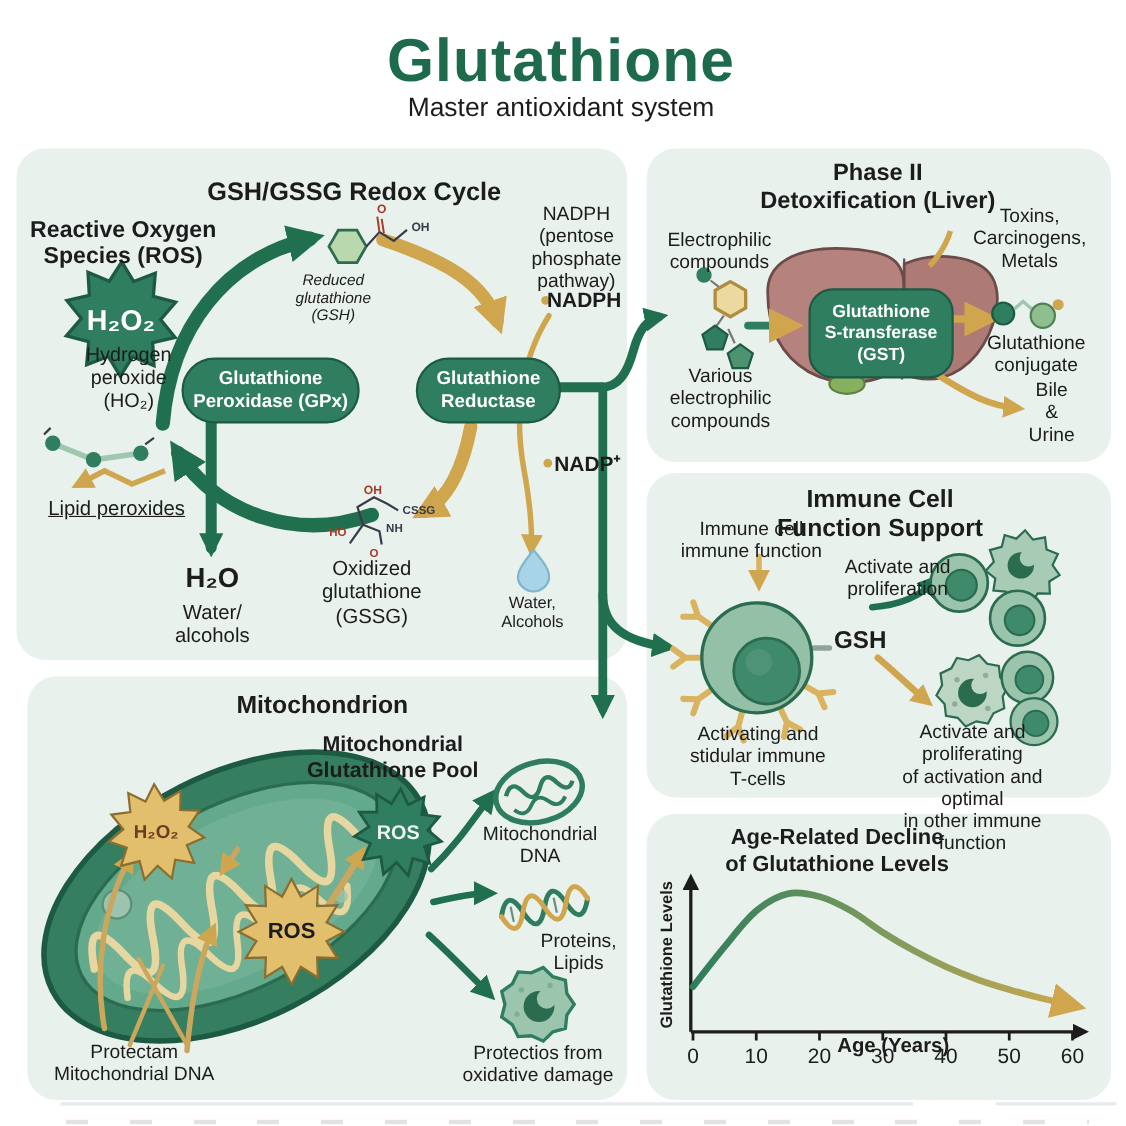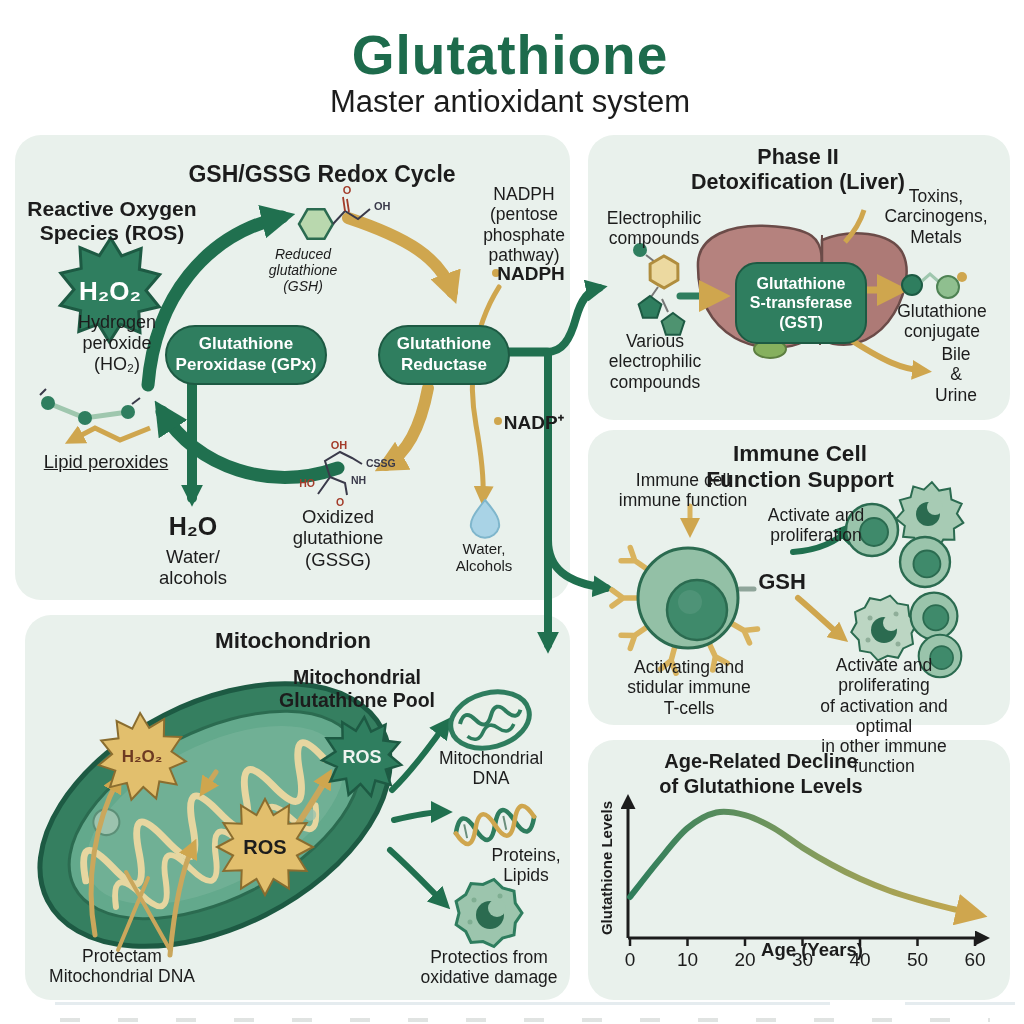--- a/index.html
+++ b/index.html
@@ -241,21 +241,21 @@
           <line x1="917.5" y1="938" x2="917.5" y2="946" stroke="#1c1c1c" stroke-width="2.5"></line>
           <text x="917.5" y="966" text-anchor="middle" class="tick-label">50</text>
           <line x1="975" y1="938" x2="975" y2="946" stroke="#1c1c1c" stroke-width="2.5"></line>
           <text x="975" y="966" text-anchor="middle" class="tick-label">60</text>
         </g>
       <path id="age-curve" d="M630.0,897.0 C634.8,890.9 649.2,872.1 658.8,860.6 C668.3,849.1 677.9,836.1 687.5,828.1 C697.1,820.1 706.7,814.7 716.3,812.5 C725.8,810.3 735.4,812.5 745.0,815.1 C754.6,817.7 764.2,822.7 773.8,828.1 C783.3,833.5 792.9,841.5 802.5,847.6 C812.1,853.7 821.7,859.3 831.3,864.5 C840.8,869.7 850.4,874.5 860.0,878.8 C869.6,883.1 879.2,887.0 888.8,890.5 C898.3,894.0 907.9,896.8 917.5,899.6 C927.1,902.4 936.7,905.0 946.3,907.4 C955.8,909.8 970.2,912.8 975.0,913.9" stroke="url(#curveGrad)" stroke-width="6" fill="none" stroke-linecap="round" marker-end="url(#aGoldBig)"></path>
     </g>
   </svg>
 
   <div class="t b" style="left:510px;top:24px;font-size:55px;color:#1d6b4c;letter-spacing:1px;">Glutathione</div>
-  <div class="t" style="left:510px;top:84px;font-size:31px;font-weight:500;">Master antioxidant system</div>
+  <div class="t" style="left:510px;top:84px;font-size:24px;font-weight:500;">Master antioxidant system</div>
 
   <div class="t b" style="left:322px;top:161px;font-size:23px;">GSH/GSSG Redox Cycle</div>
   <div class="t b" style="left:112px;top:197px;font-size:21px;">Reactive Oxygen
 Species (ROS)</div>
   <div class="t b" style="left:110px;top:276px;font-size:26px;color:#fff;">H₂O₂</div>
   <div class="t" style="left:117px;top:312px;font-size:18px;">Hydrogen
 peroxide
 (HO₂)</div>
   <div class="pill" style="left:165px;top:325px;width:158px;height:56px;border-radius:30px;font-size:17px;">Glutathione
 Peroxidase (GPx)</div>

